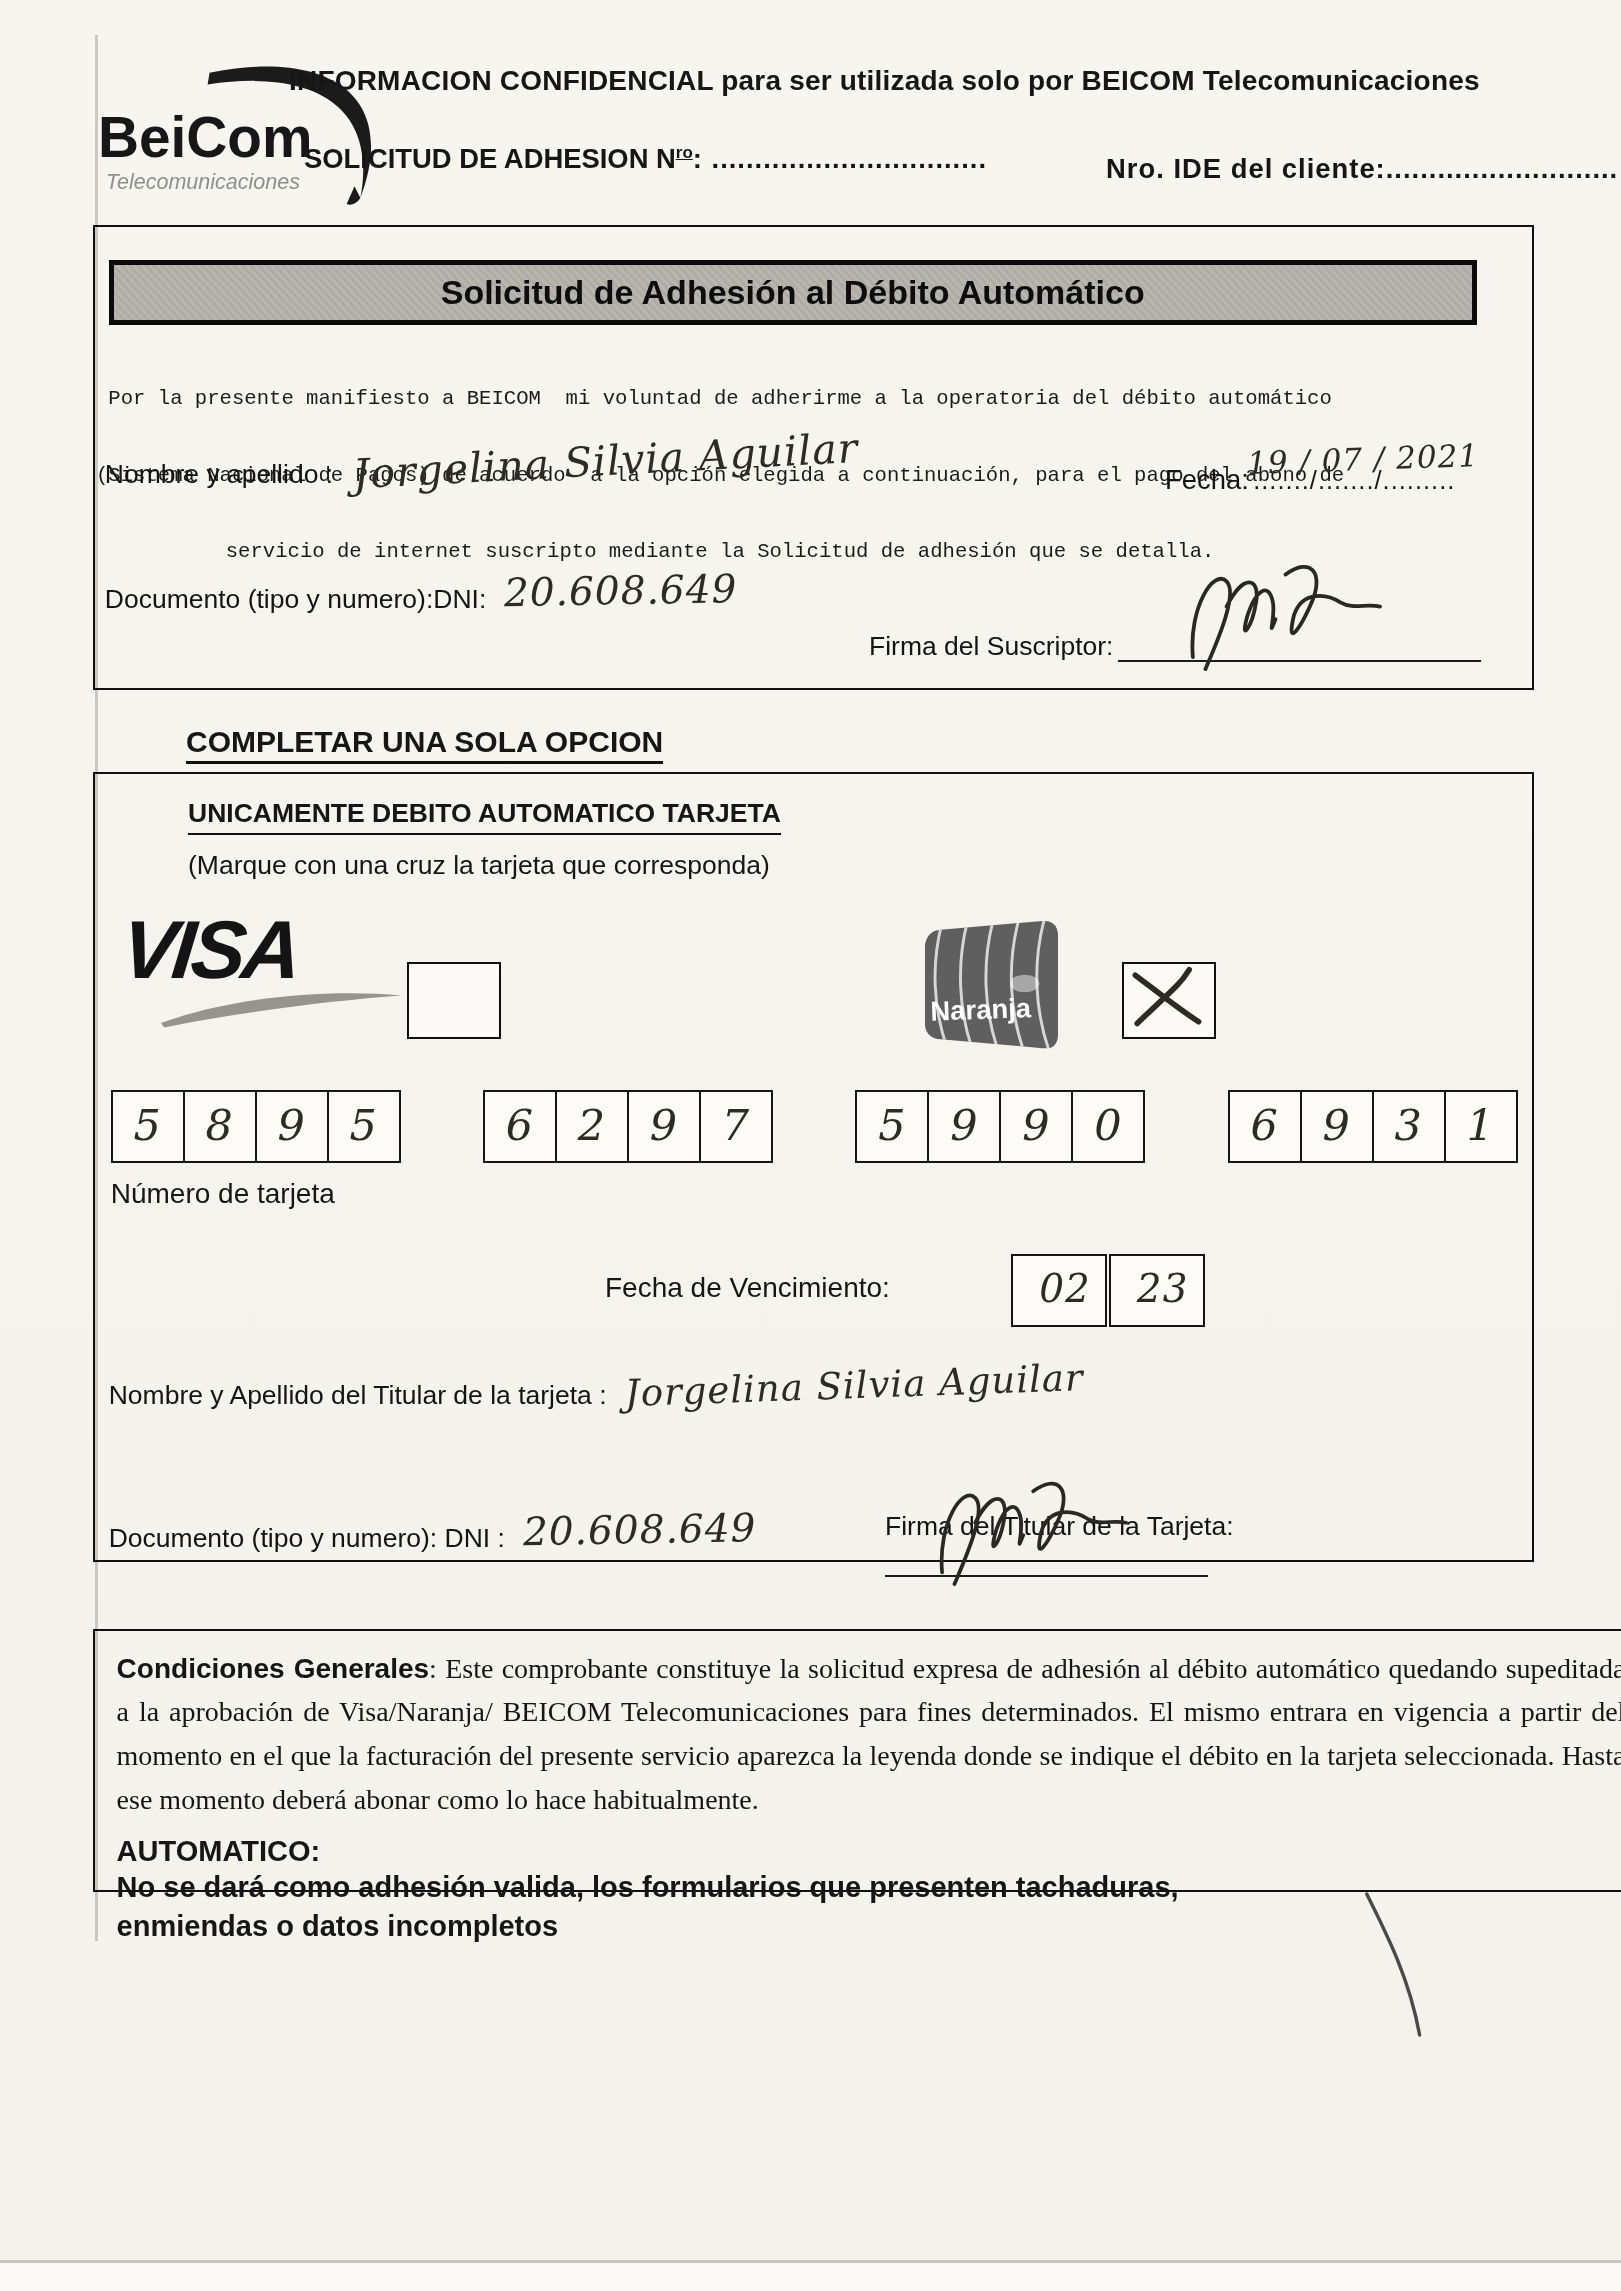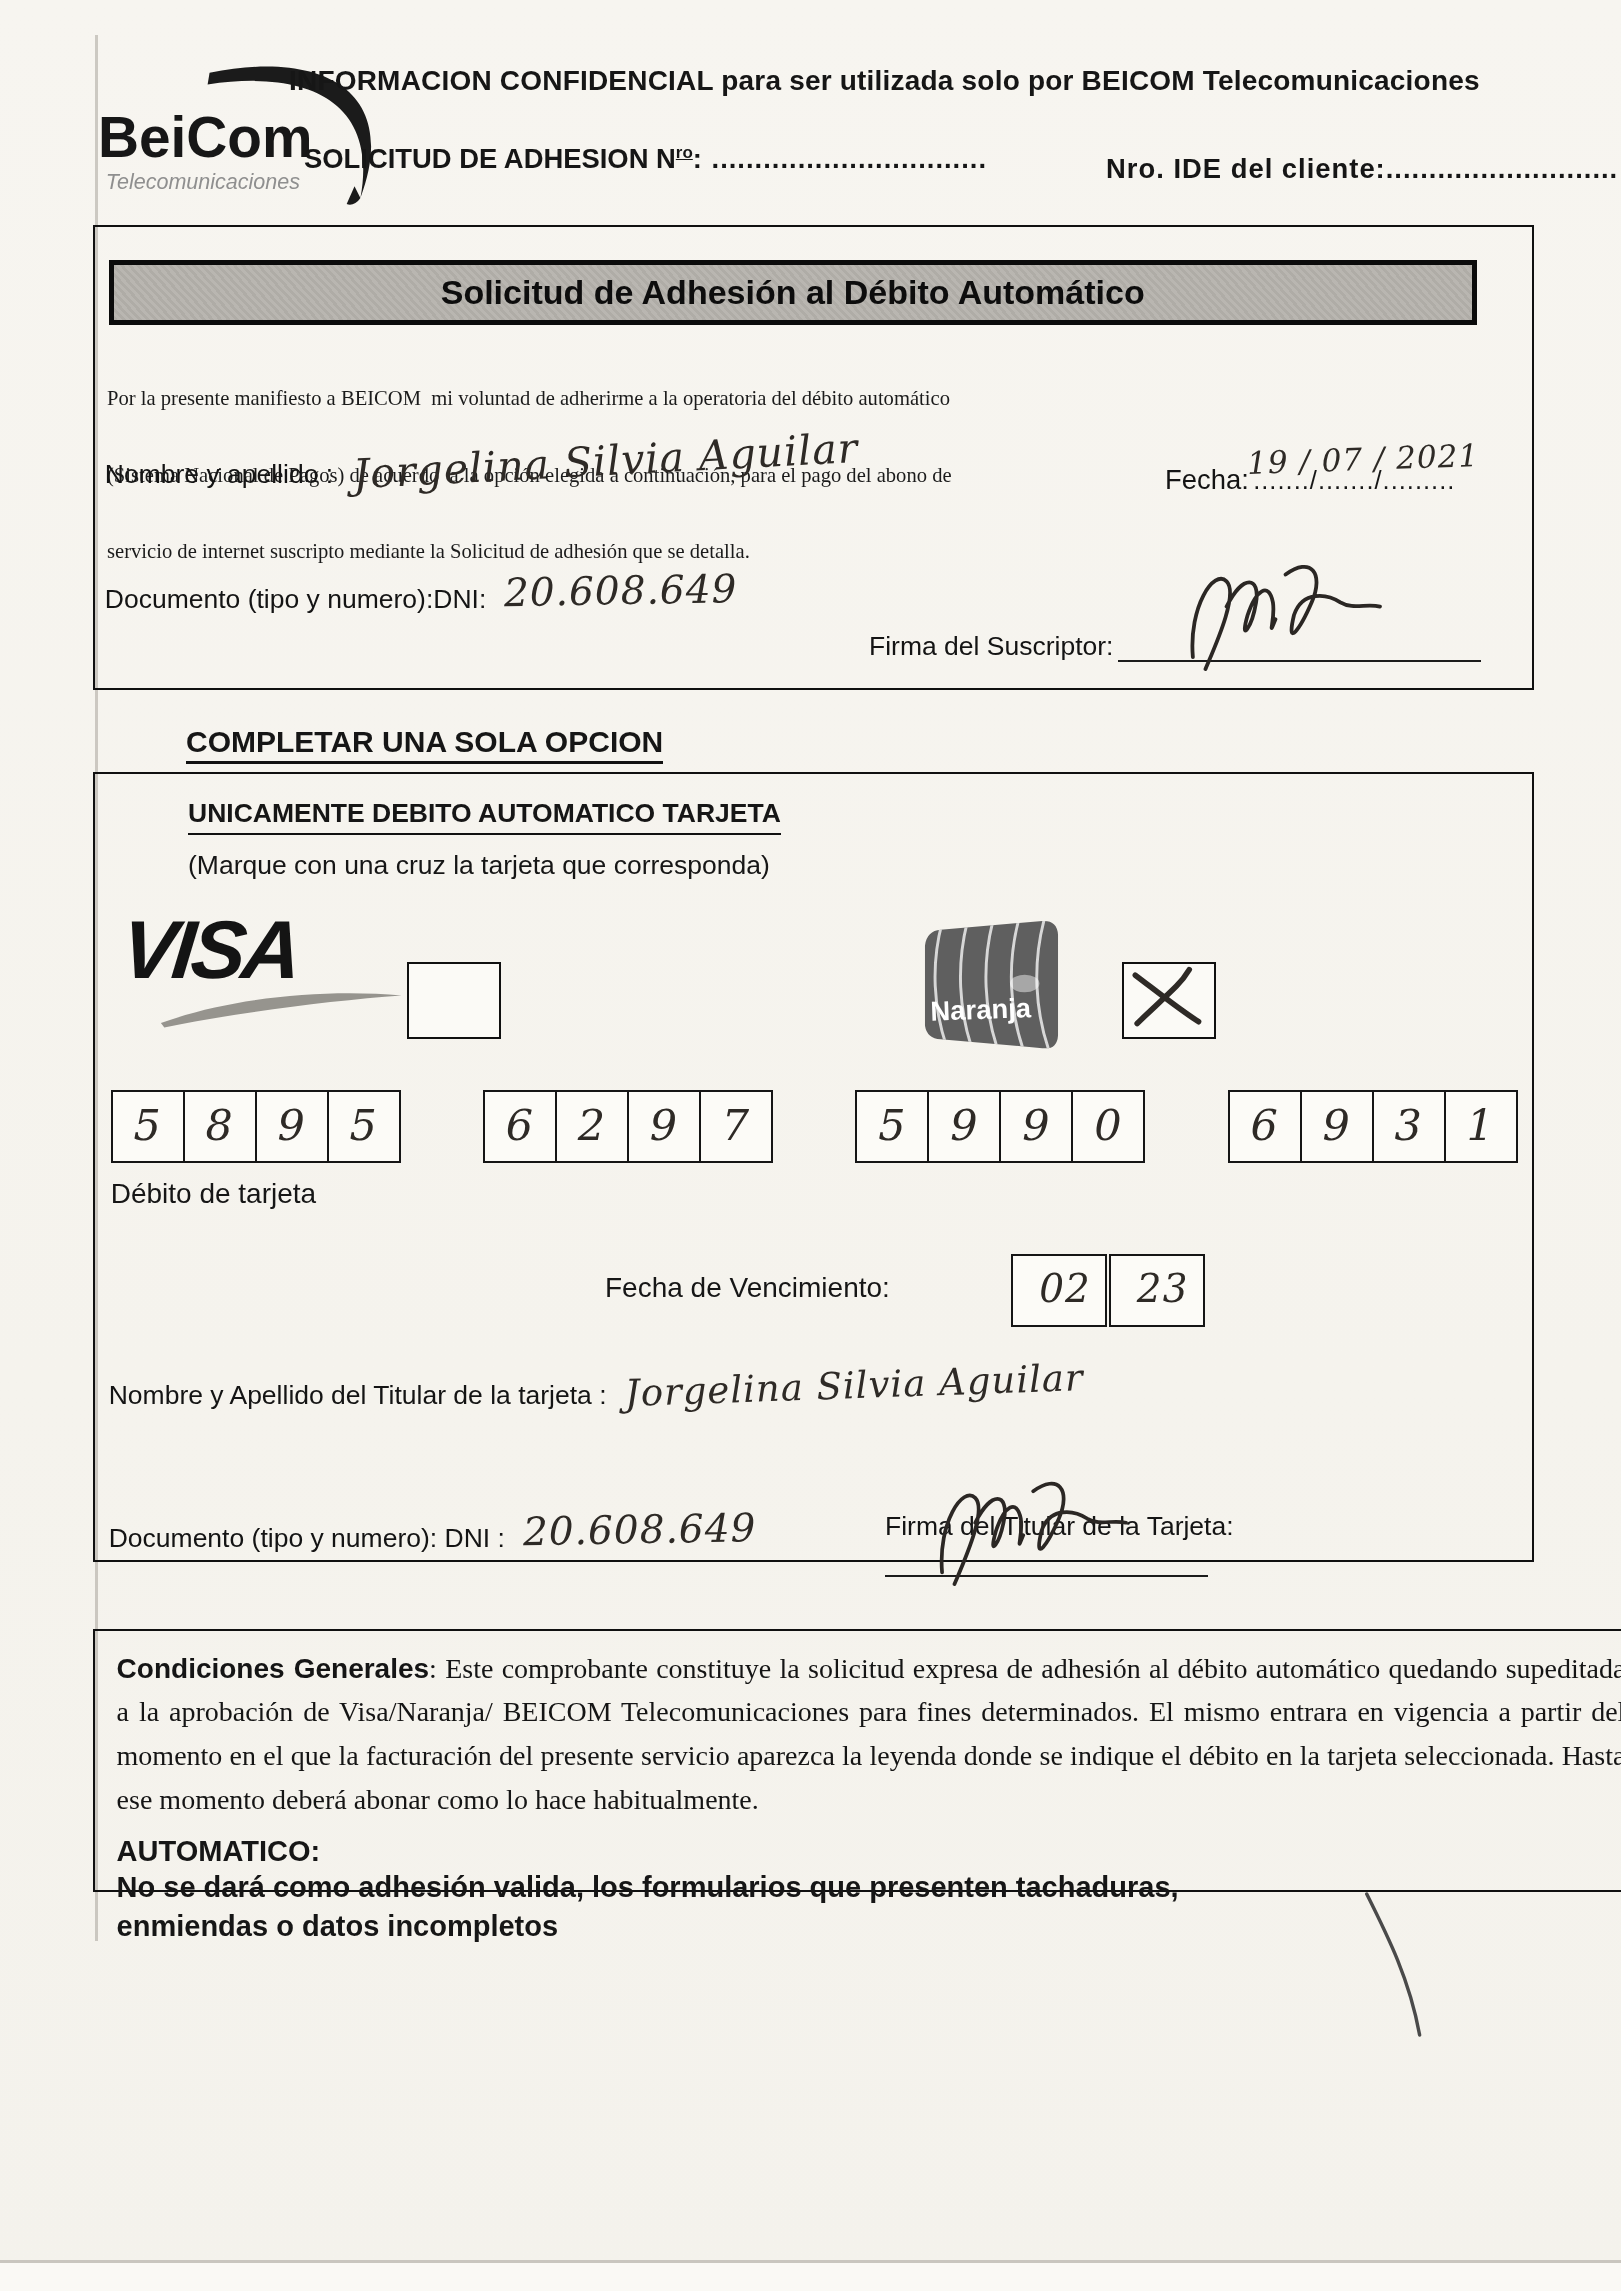--- a/index.html
+++ b/index.html
@@ -19,22 +19,22 @@
   .box1{left:93px;top:225px;width:1437px;height:461px;}
   .box2{left:93px;top:772px;width:1437px;height:786px;}
   .box3{left:93px;top:1629px;width:1556px;height:263px;box-sizing:border-box;padding:15.7px 21.6px;}
   .titlebar{
     position:absolute;left:13.7px;top:33px;width:1358px;height:55px;
     background:#b7b4ae;
     background-image:repeating-linear-gradient(47deg,rgba(0,0,0,.045) 0 2.9px,rgba(255,255,255,.03) 2.9px 5.9px);
     border:5.9px solid #0b0b0b; text-align:center;
     font-size:34px;font-weight:bold;line-height:55px;color:#0d0d0d;
   }
-  .monopara{position:absolute;left:12px;top:108px;font-family:Liberation Serif, serif;
-    font-size:20.6px;line-height:25.5px;white-space:pre;color:#1b1b1b;}
+  .monopara{position:absolute;left:1px;top:108px;font-family:Liberation Mono, monospace;
+    font-size:20.6px;line-height:25.5px;white-space:pre;color:#1b1b1b;text-align:center;}
   .label{font-size:26.5px;color:#141414;}
   .hand{font-family:"DejaVu Serif",serif;font-style:italic;color:#2e2a26;letter-spacing:1px;}
   .dotline{letter-spacing:1px;}
   .sigline{display:inline-block;border-bottom:2.9px solid #1c1c1c;vertical-align:bottom;}
   
   .completar{left:186px;top:725px;font-size:30px;font-weight:bold;border-bottom:3.9px solid #111;padding-bottom:2px;}
   .subheading{position:absolute;left:93px;top:23.5px;font-size:26.5px;font-weight:bold;border-bottom:2.9px solid #111;padding-bottom:4px;}
   .instruction{position:absolute;left:93px;top:76px;font-size:26.5px;}
   .visa-logo{position:absolute;left:27.4px;top:135px;width:323px;height:129px;}
   .visa-word{font-size:82px;font-weight:900;font-style:italic;letter-spacing:-3.9px;color:#141414;
@@ -181,21 +181,21 @@
         <span class="dcell hand">9</span>
         <span class="dcell hand">0</span>
       </div>
       <div class="dgroup">
         <span class="dcell hand">6</span>
         <span class="dcell hand">9</span>
         <span class="dcell hand">3</span>
         <span class="dcell hand">1</span>
       </div>
     </div>
-    <div class="abs" style="left:15.7px;top:404px;font-size:28px;">Débito de tarjeta</div>
+    <div class="abs" style="left:15.7px;top:404px;font-size:28px;">Número de tarjeta</div>
 
     <div class="abs" style="left:510px;top:498px;font-size:28px;">Fecha de Vencimiento:</div>
     <div class="abs" style="left:919px;top:480px;">
       <span class="vcell hand">02</span>
       <span class="vcell hand">23</span>
     </div>
 
     <div class="abs" style="left:13.7px;top:596px;">
       <span class="label">Nombre y Apellido del Titular de la tarjeta :</span>
       <span class="hand" style="font-size:37px;display:inline-block;margin-left:13.7px;transform:rotate(-2deg) translateY(-5.9px);">Jorgelina Silvia Aguilar</span>

